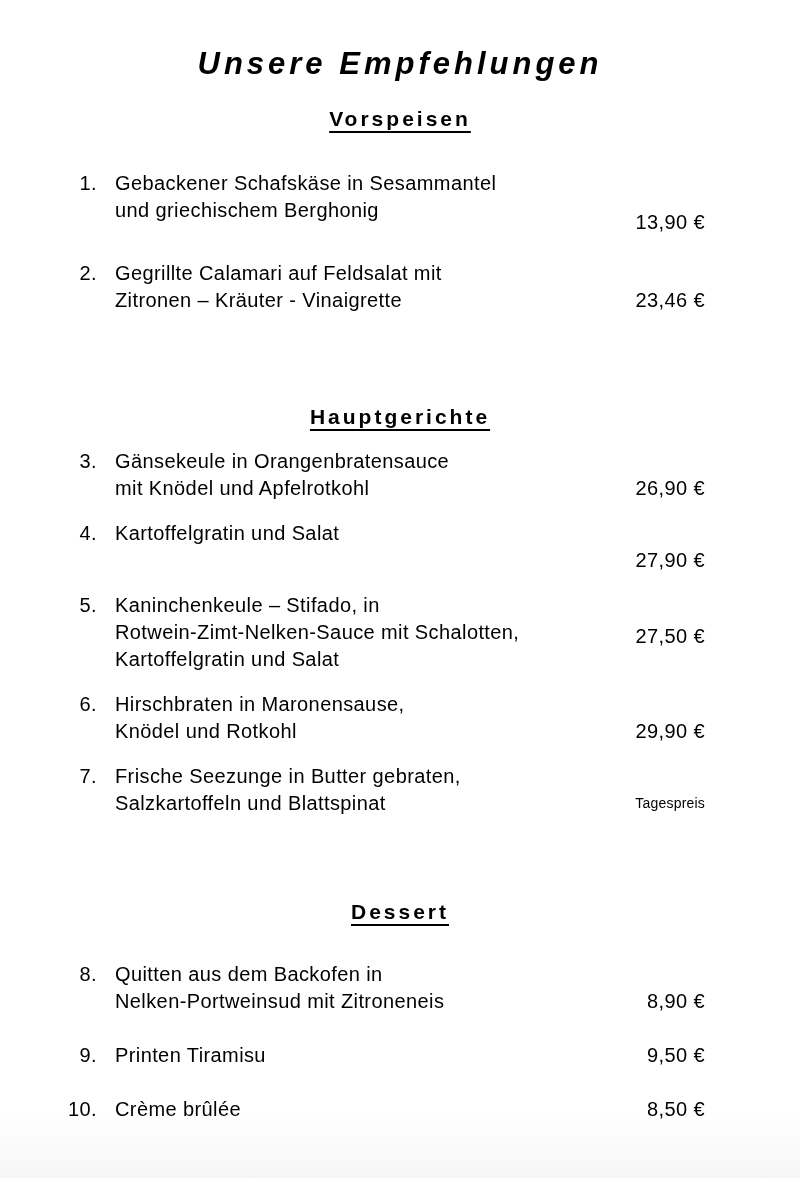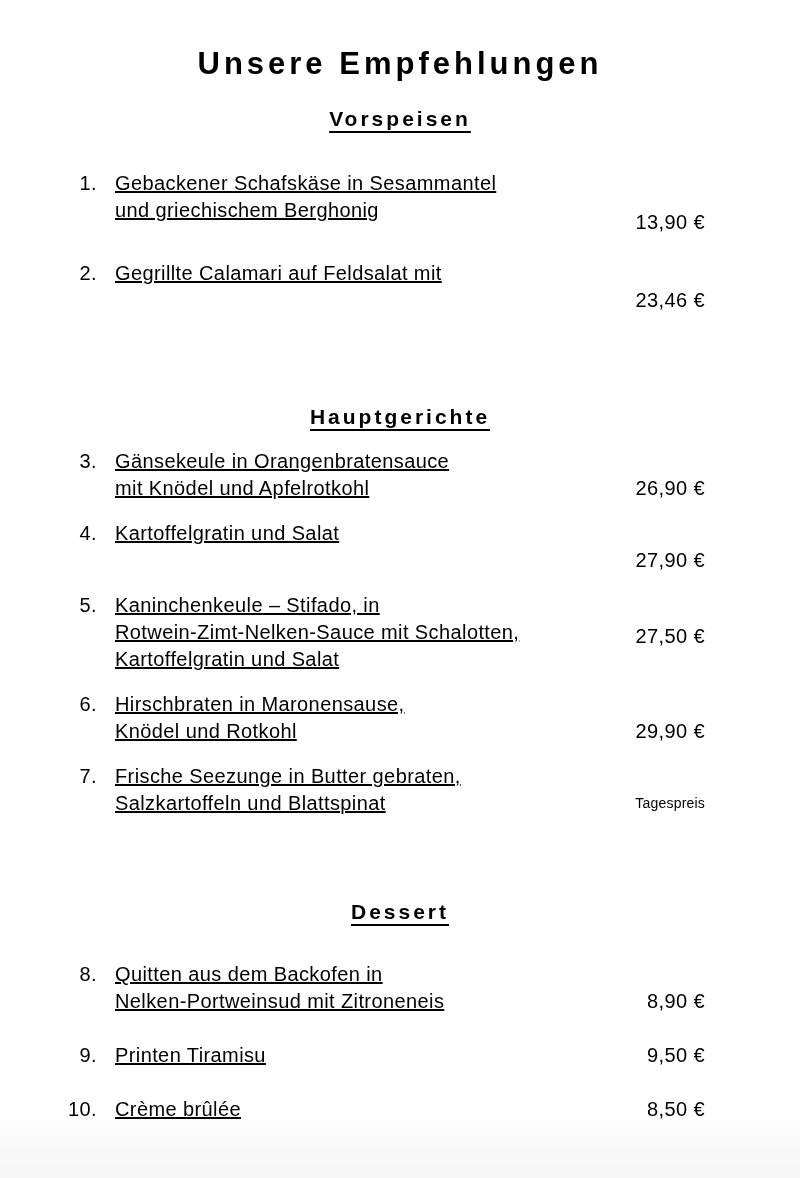--- a/index.html
+++ b/index.html
@@ -18,20 +18,21 @@
     color: #000000;
     font-family: "Liberation Sans", sans-serif;
   }
   .title {
     margin: 46px 0 0 0;
     text-align: center;
     font-size: 31px;
     font-weight: bold;
     letter-spacing: 4px;
     line-height: 36px;
+    font-style: italic;
   }
   #sections {
     display: flex;
     flex-direction: column;
   }
   .section {
     display: flex;
     flex-direction: column;
   }
   .section-heading {
@@ -59,21 +60,20 @@
   .sec-2 .item { margin-bottom: 27px; }
   .item .num {
     flex: none;
     width: 42px;
     text-align: right;
     line-height: 27px;
   }
   .item .text {
     flex: 1;
     margin-left: 18px;
-    text-decoration: underline;
   }
   .item .line {
     line-height: 27px;
     white-space: nowrap;
   }
   .item .price {
     flex: none;
     min-width: 104px;
     text-align: right;
     line-height: 27px;
@@ -106,20 +106,21 @@
           <div class="text">
             <div class="line">Gebackener Schafskäse in Sesammantel</div>
             <div class="line">und griechischem Berghonig</div>
           </div>
           <div class="price" style="margin-top: 39px;">13,90 €</div>
         </div>
         <div class="item">
           <div class="num">2.</div>
           <div class="text">
             <div class="line">Gegrillte Calamari auf Feldsalat mit</div>
+            <div class="line">Zitronen – Kräuter - Vinaigrette</div>
           </div>
           <div class="price" style="margin-top: 27px;">23,46 €</div>
         </div>
       </section>
       <section class="section sec-1">
         <h2 class="section-heading">Hauptgerichte</h2>
         <div class="item">
           <div class="num">3.</div>
           <div class="text">
             <div class="line">Gänsekeule in Orangenbratensauce</div>

